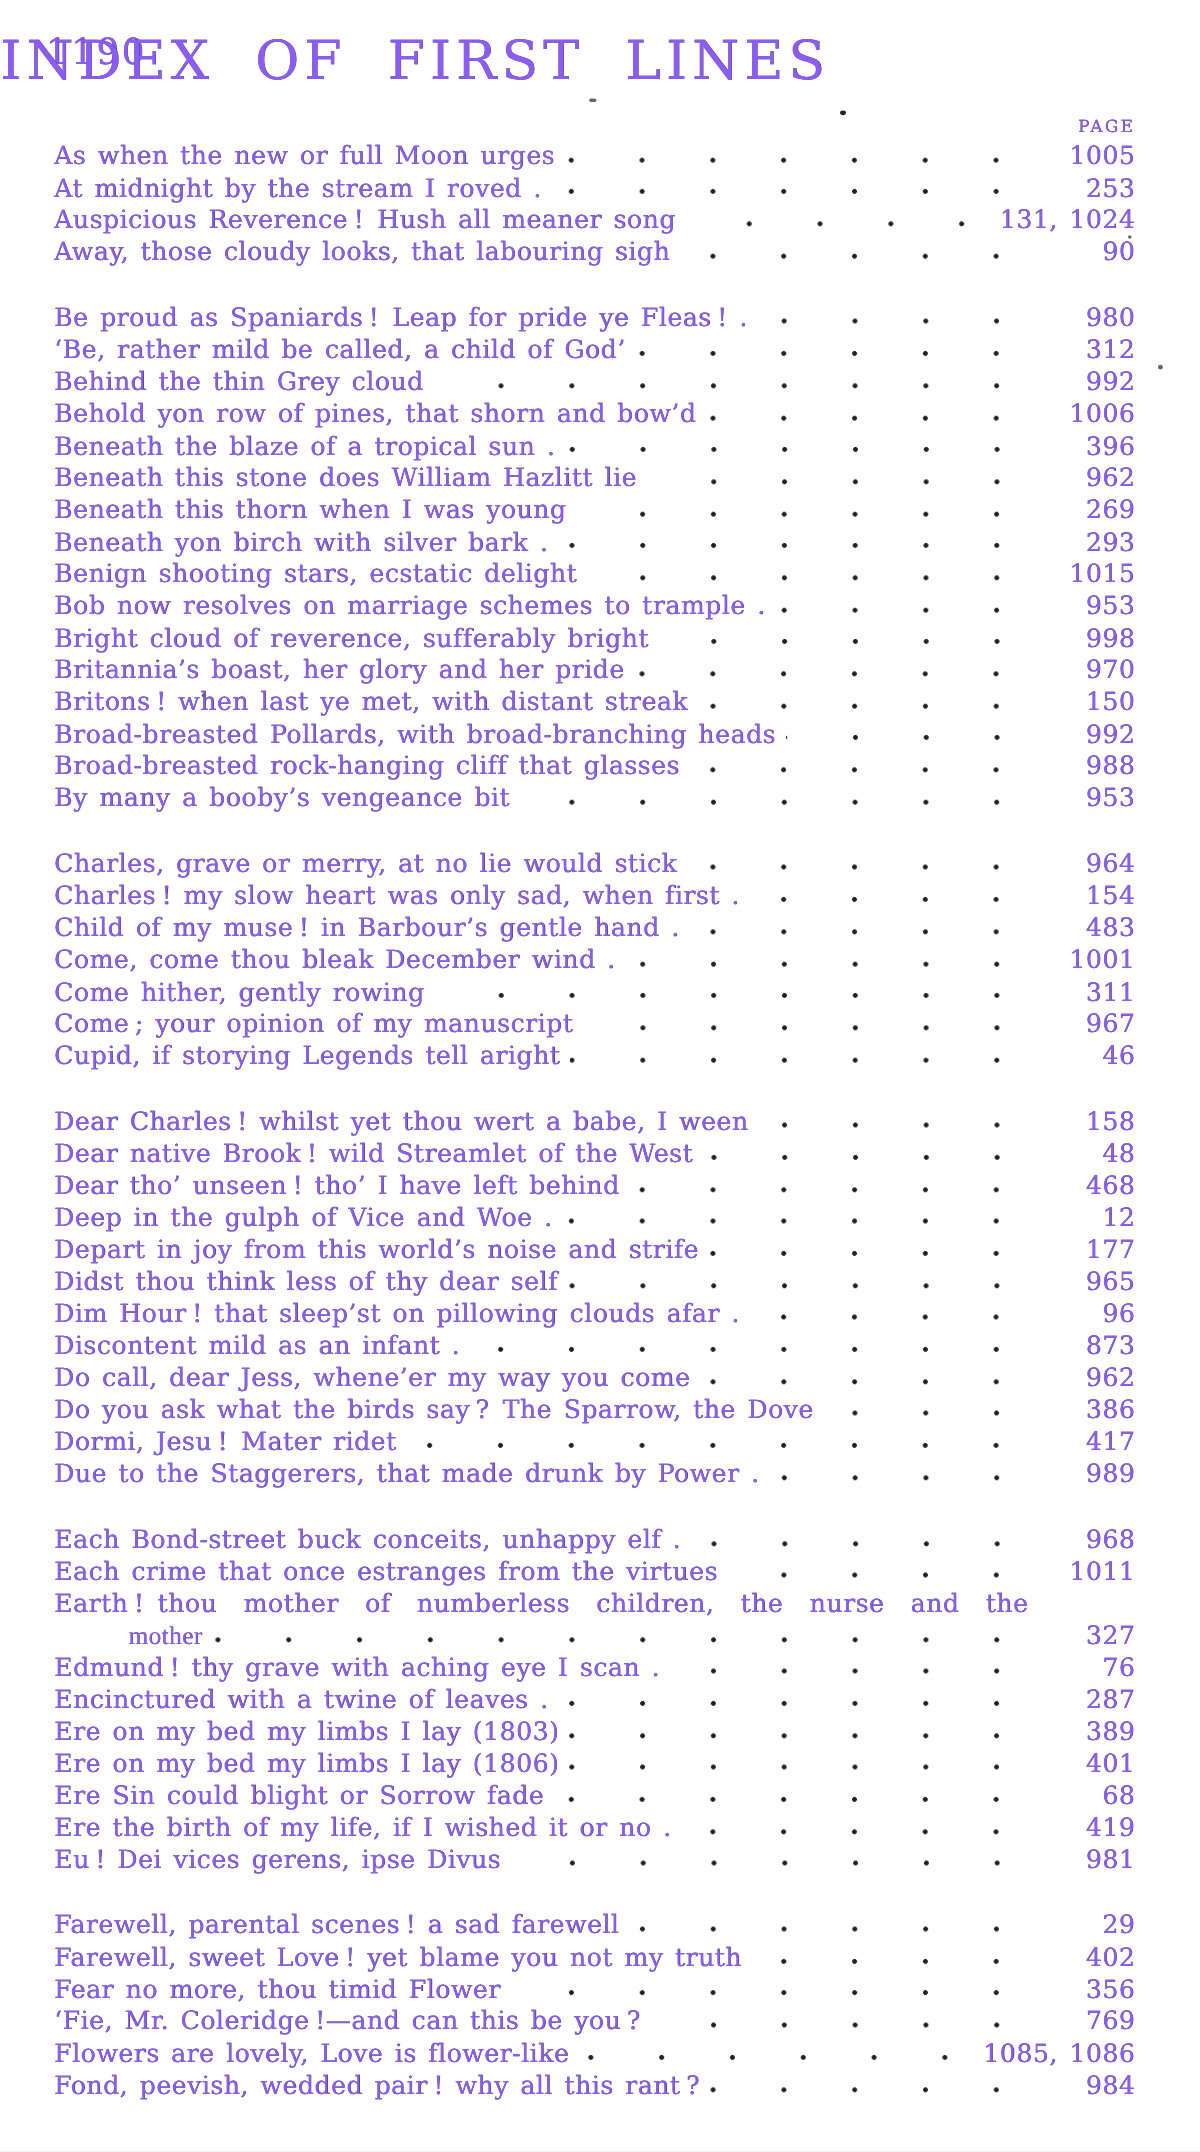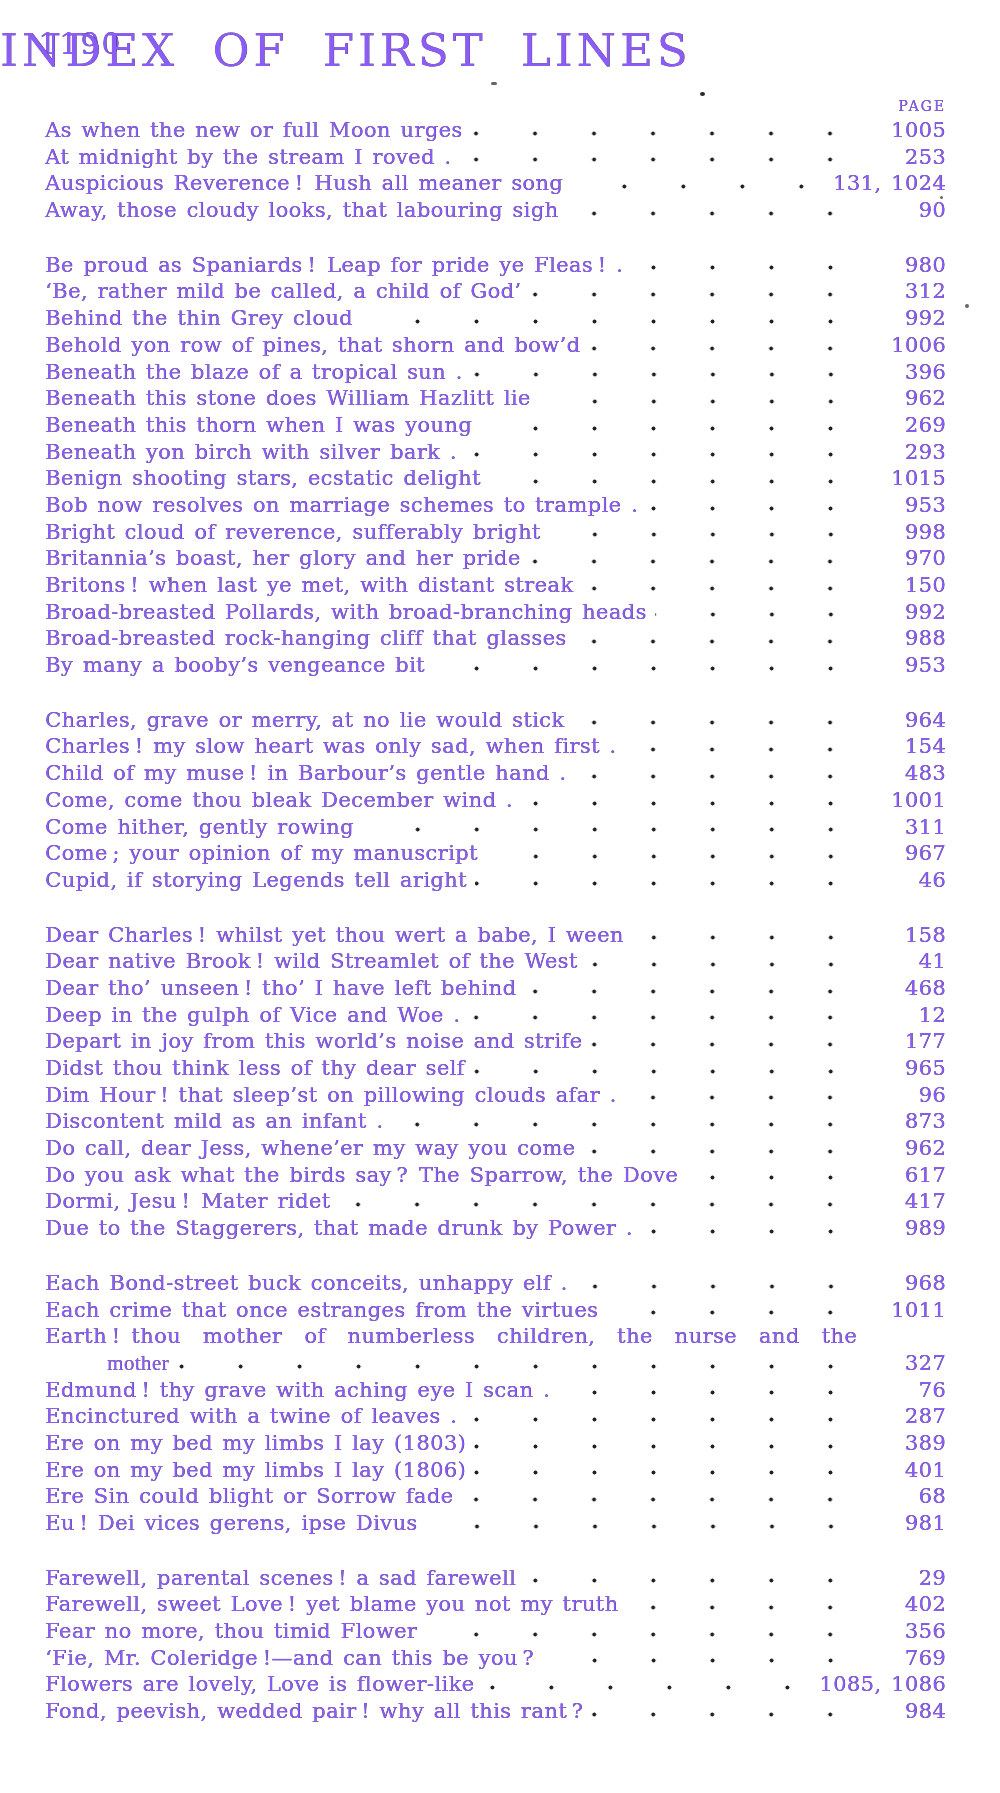--- a/index.html
+++ b/index.html
@@ -209,21 +209,21 @@
       </div>
       <div class="group">
         <div class="row">
           <span class="txt">Dear Charles ! whilst yet thou wert a babe, I ween</span>
           <span class="leader"></span>
           <span class="pg">158</span>
         </div>
         <div class="row">
           <span class="txt">Dear native Brook ! wild Streamlet of the West</span>
           <span class="leader"></span>
-          <span class="pg">41</span>
+          <span class="pg">48</span>
         </div>
         <div class="row">
           <span class="txt">Dear tho’ unseen ! tho’ I have left behind</span>
           <span class="leader"></span>
           <span class="pg">468</span>
         </div>
         <div class="row">
           <span class="txt">Deep in the gulph of Vice and Woe .</span>
           <span class="leader"></span>
           <span class="pg">12</span>
@@ -249,21 +249,21 @@
           <span class="pg">873</span>
         </div>
         <div class="row">
           <span class="txt">Do call, dear Jess, whene’er my way you come</span>
           <span class="leader"></span>
           <span class="pg">962</span>
         </div>
         <div class="row">
           <span class="txt">Do you ask what the birds say ? The Sparrow, the Dove</span>
           <span class="leader"></span>
-          <span class="pg">617</span>
+          <span class="pg">386</span>
         </div>
         <div class="row">
           <span class="txt">Dormi, Jesu ! Mater ridet</span>
           <span class="leader"></span>
           <span class="pg">417</span>
         </div>
         <div class="row">
           <span class="txt">Due to the Staggerers, that made drunk by Power .</span>
           <span class="leader"></span>
           <span class="pg">989</span>
@@ -303,20 +303,25 @@
         </div>
         <div class="row">
           <span class="txt">Ere on my bed my limbs I lay (1806)</span>
           <span class="leader"></span>
           <span class="pg">401</span>
         </div>
         <div class="row">
           <span class="txt">Ere Sin could blight or Sorrow fade</span>
           <span class="leader"></span>
           <span class="pg">68</span>
+        </div>
+        <div class="row">
+          <span class="txt">Ere the birth of my life, if I wished it or no .</span>
+          <span class="leader"></span>
+          <span class="pg">419</span>
         </div>
         <div class="row">
           <span class="txt">Eu ! Dei vices gerens, ipse Divus</span>
           <span class="leader"></span>
           <span class="pg">981</span>
         </div>
       </div>
       <div class="group">
         <div class="row">
           <span class="txt">Farewell, parental scenes ! a sad farewell</span>

